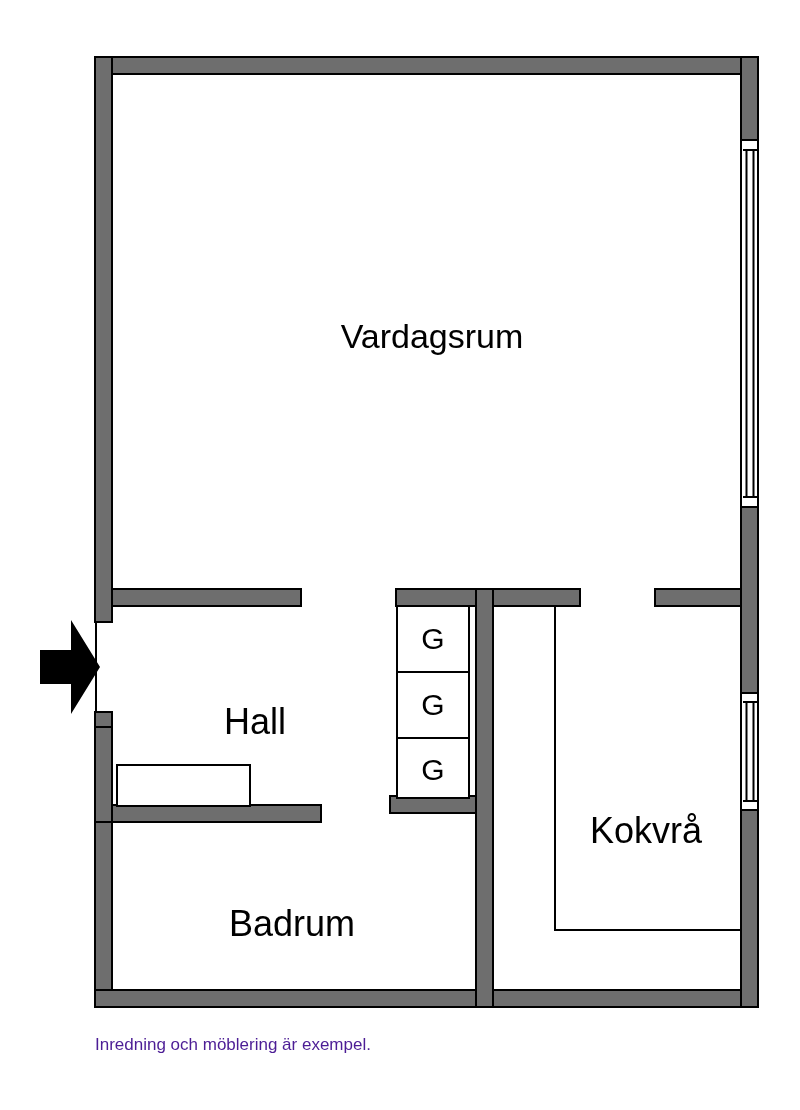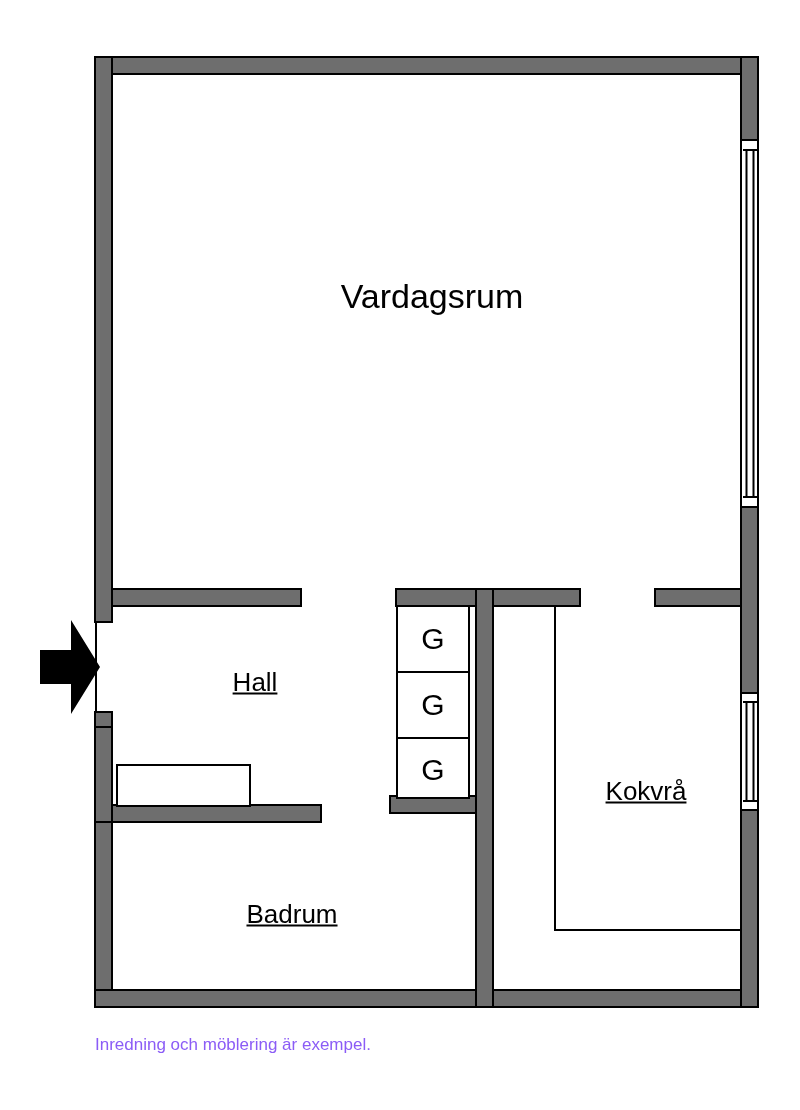--- a/index.html
+++ b/index.html
@@ -34,41 +34,42 @@
 
   .room-label {
     position: absolute;
     color: #000000;
     font-family: "Liberation Sans", sans-serif;
     font-weight: 400;
     white-space: nowrap;
     letter-spacing: 0px;
     transform: translate(-50%, -50%);
     text-align: center;
+    margin-top: 40px;
   }
   .room-label.big   { font-size: 34px; }
-  .room-label.small { font-size: 26px; text-decoration: underline; }
+  .room-label.small { font-size: 36px; }
 
   .closet-label {
     position: absolute;
     color: #000000;
     font-family: "Liberation Sans", sans-serif;
     font-weight: 400;
     font-size: 30px;
     transform: translate(-50%, -50%);
     white-space: nowrap;
   }
 
   #caption {
     position: absolute;
     left: 95px;
     top: 1035px;
     font-family: "Liberation Sans", sans-serif;
     font-size: 17px;
-    color: #8b5cf6;
+    color: #4c1d95;
     white-space: nowrap;
   }
 </style>
 </head>
 <body>
 
 <div id="plan-root">
 
   <svg id="plan-svg" viewBox="0 0 800 1110">
 
@@ -137,21 +138,21 @@
     <path d="M 555 606 L 555 930 L 742 930" fill="none" stroke="#000000" stroke-width="2"></path>
 
     <polygon points="40,650 71,650 71,620 100,667 71,714 71,684 40,684" fill="#000000"></polygon>
 
   </svg>
 
   <div class="room-label big" style="left:432px; top:296px;">Vardagsrum</div>
 
   <div class="room-label small" style="left:255px; top:682px;">Hall</div>
 
-  <div class="room-label small" style="left:292px; top:914px;">Badrum</div>
+  <div class="room-label small" style="left:292px; top:884px;">Badrum</div>
 
   <div class="room-label small" style="left:646px; top:791px;">Kokvrå</div>
 
   <div class="closet-label" style="left:433px; top:639px;">G</div>
 
   <div class="closet-label" style="left:433px; top:705px;">G</div>
 
   <div class="closet-label" style="left:433px; top:770px;">G</div>
 
   <div id="caption">Inredning och möblering är exempel.</div>

